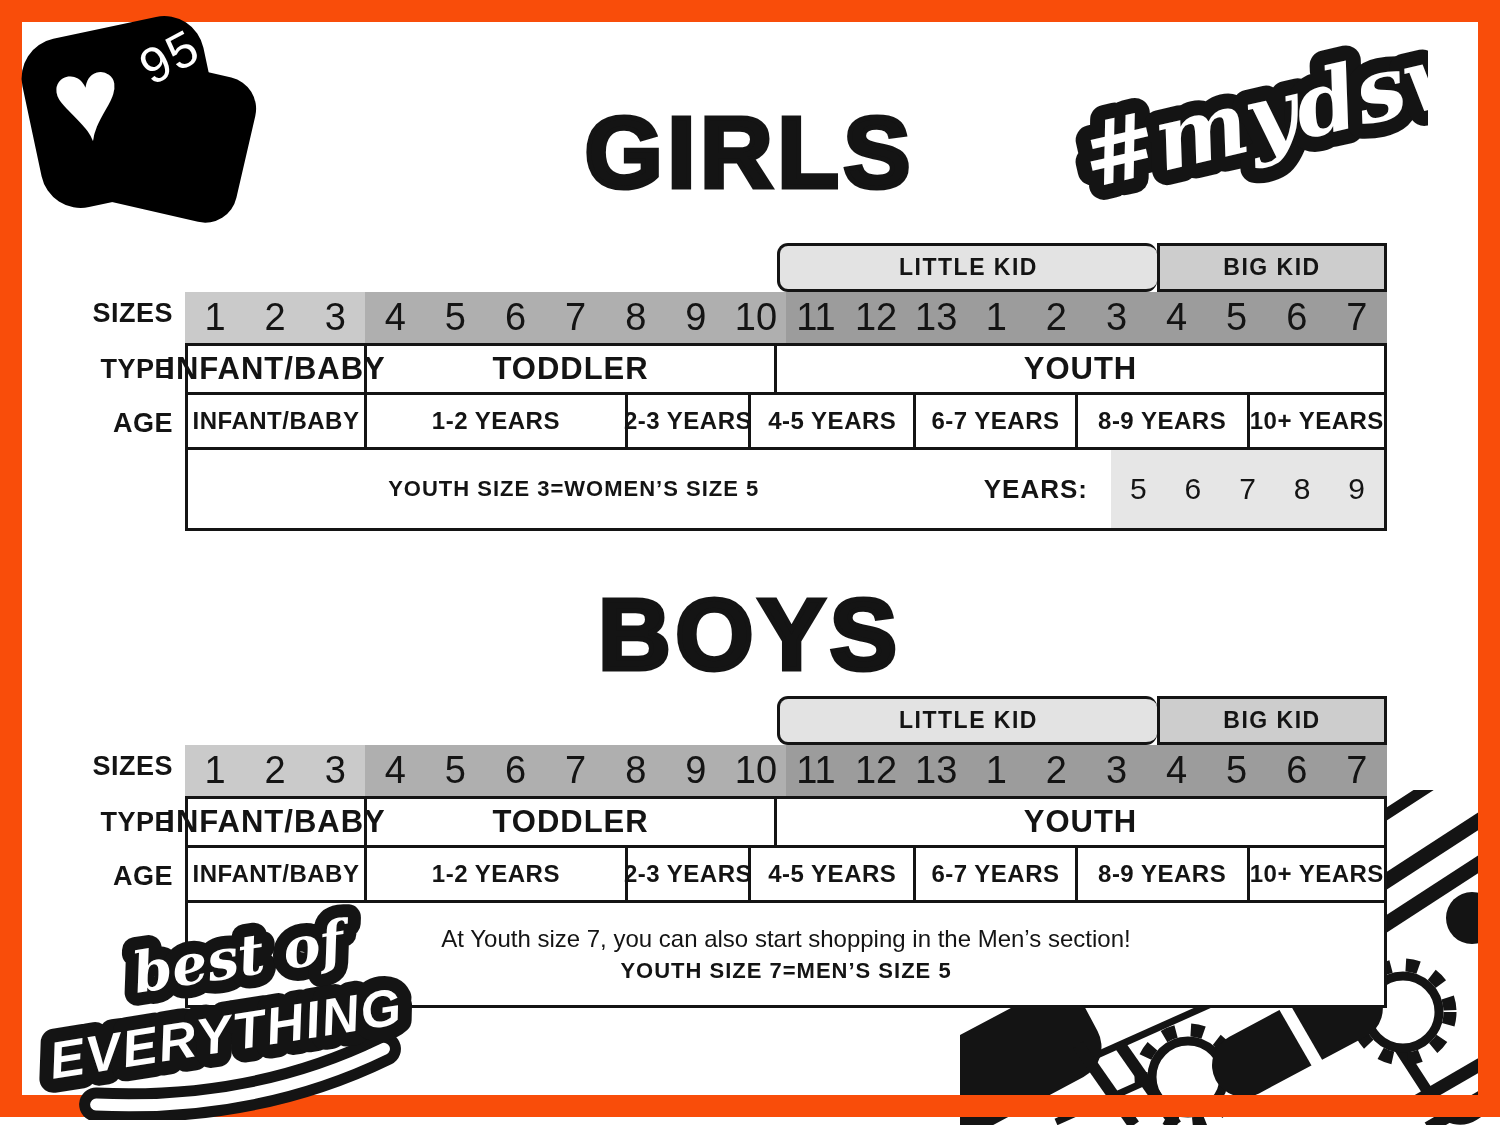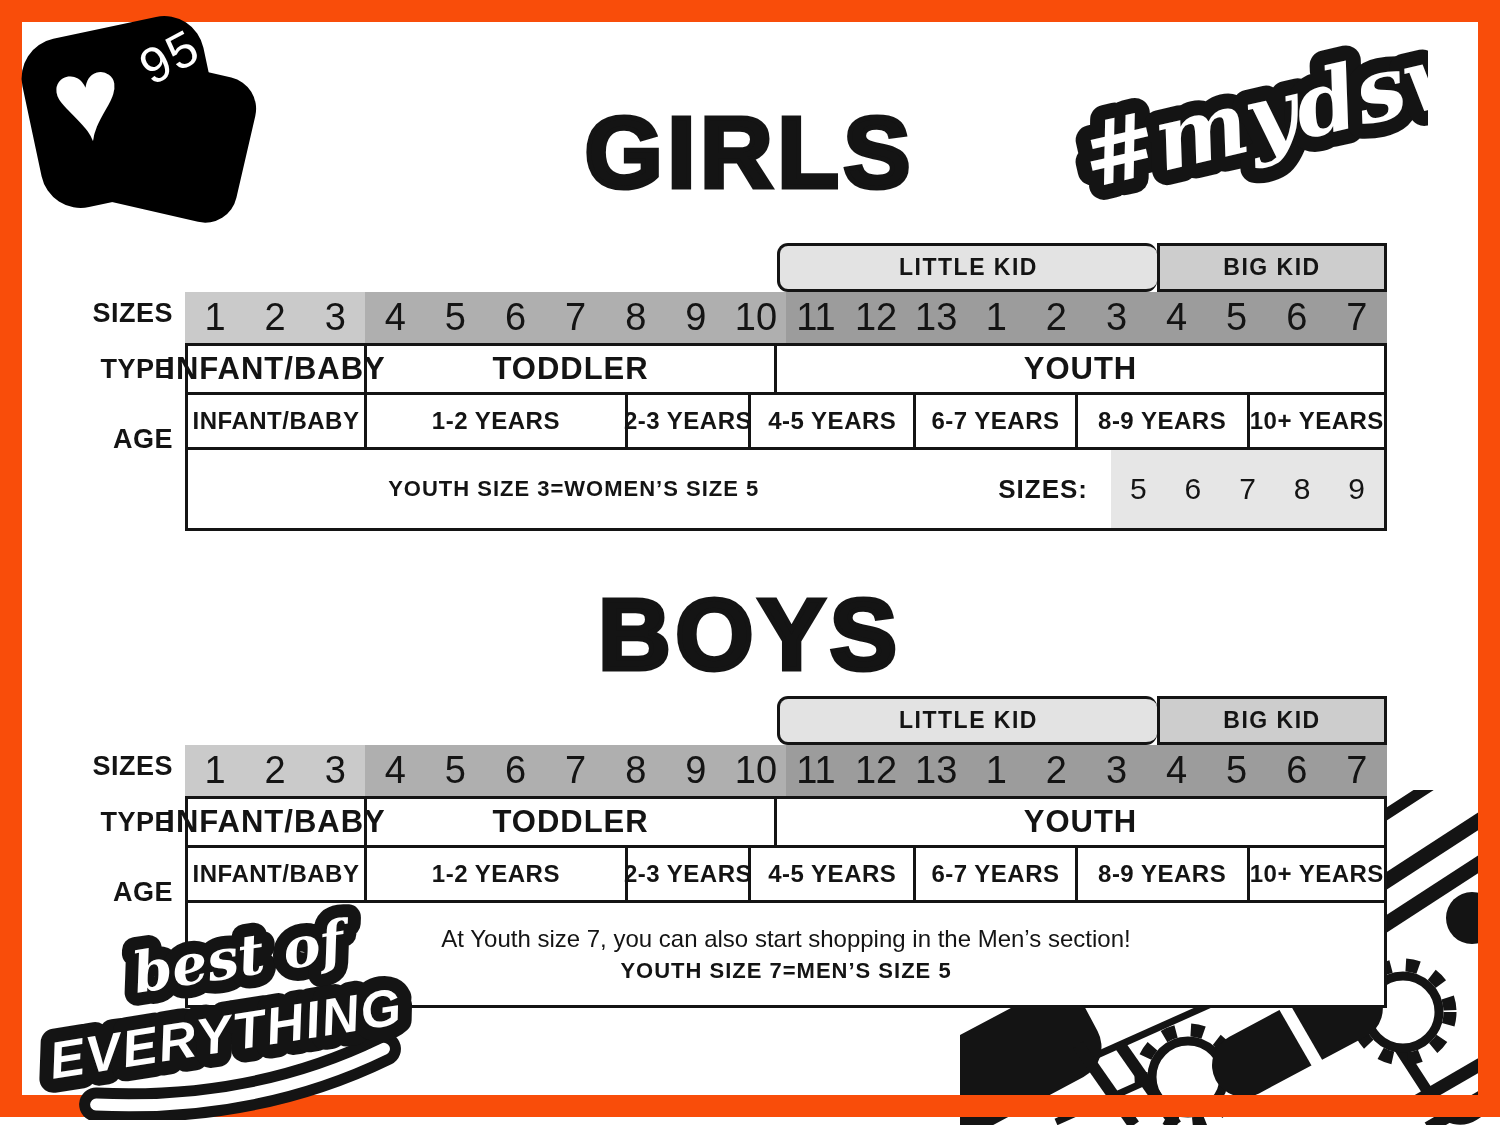--- a/index.html
+++ b/index.html
@@ -37,21 +37,21 @@
   #table-boys .note-row{height:105px;}
   .cell{box-sizing:border-box;display:flex;align-items:center;justify-content:center;
     border-right:3px solid #141414;white-space:nowrap;}
   .cell:last-child{border-right:none;}
   .type-cell{font-size:31px;font-weight:bold;letter-spacing:1px;}
   .age-cell{font-size:24px;font-weight:bold;letter-spacing:.5px;}
   .row-label{position:absolute;right:calc(100% + 12px);transform:translateY(-50%);
     font-weight:bold;font-size:27px;letter-spacing:.5px;white-space:nowrap;}
   .label-sizes{top:70px;}
   .label-type{top:126px;}
-  .label-age{top:196px;}
+  .label-age{top:180px;}
   .note-main{position:absolute;left:0;top:0;bottom:0;display:flex;flex-direction:column;
     align-items:center;justify-content:center;gap:5px;}
   .note-main.with-women{width:64.5%;}
   .note-main.full{width:100%;}
   .note-line1{font-size:24px;}
   .note-line2{font-size:22px;font-weight:bold;letter-spacing:1px;}
   .women-label{position:absolute;right:296px;top:50%;transform:translateY(-50%);
     font-size:26px;font-weight:bold;letter-spacing:1px;}
   .women-box{position:absolute;right:0;top:0;bottom:0;width:273px;background:#E6E6E6;display:flex;}
   .women-size{flex:1;display:flex;align-items:center;justify-content:center;font-size:30px;}
@@ -147,21 +147,21 @@
         <div class="cell age-cell" style="width: 10.32%;">2-3 YEARS</div>
         <div class="cell age-cell" style="width: 13.81%;">4-5 YEARS</div>
         <div class="cell age-cell" style="width: 13.48%;">6-7 YEARS</div>
         <div class="cell age-cell" style="width: 14.39%;">8-9 YEARS</div>
         <div class="cell age-cell" style="width: 11.23%;">10+ YEARS</div>
       </div>
       <div class="note-row">
         <div class="note-main with-women">
           <div class="note-line2">YOUTH SIZE 3=WOMEN’S SIZE 5</div>
         </div>
-        <span class="women-label">SIZES:</span>
+        <span class="women-label">YEARS:</span>
         <div class="women-box" style="background: rgb(230, 230, 230);">
           <div class="women-size">5</div>
           <div class="women-size">6</div>
           <div class="women-size">7</div>
           <div class="women-size">8</div>
           <div class="women-size">9</div>
         </div>
       </div>
     </div>
   <div class="size-table" id="table-boys">

